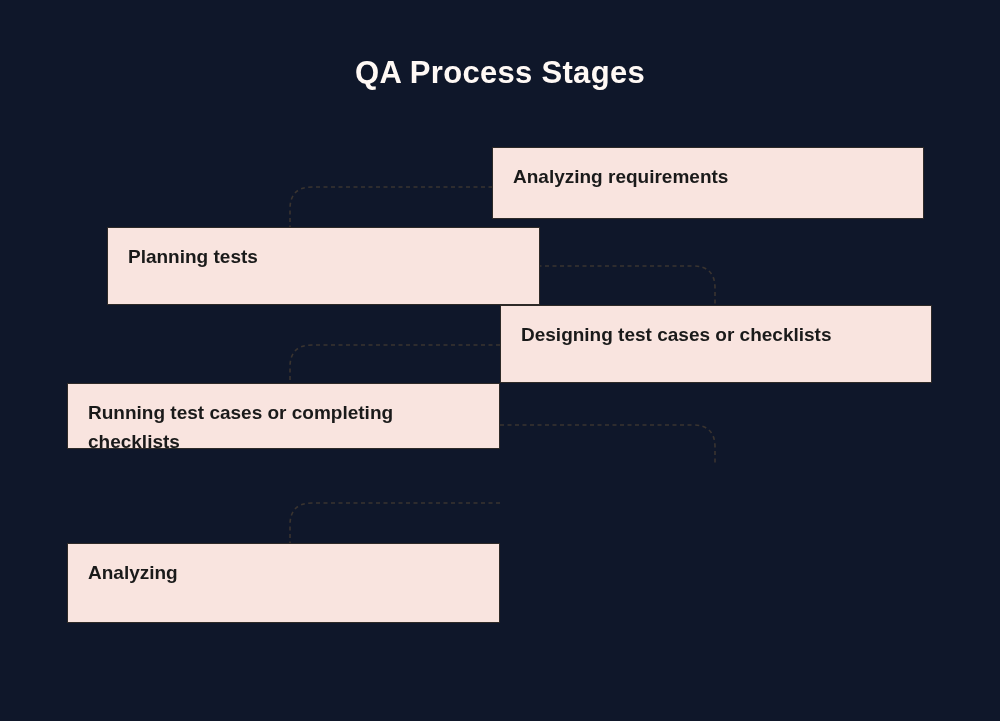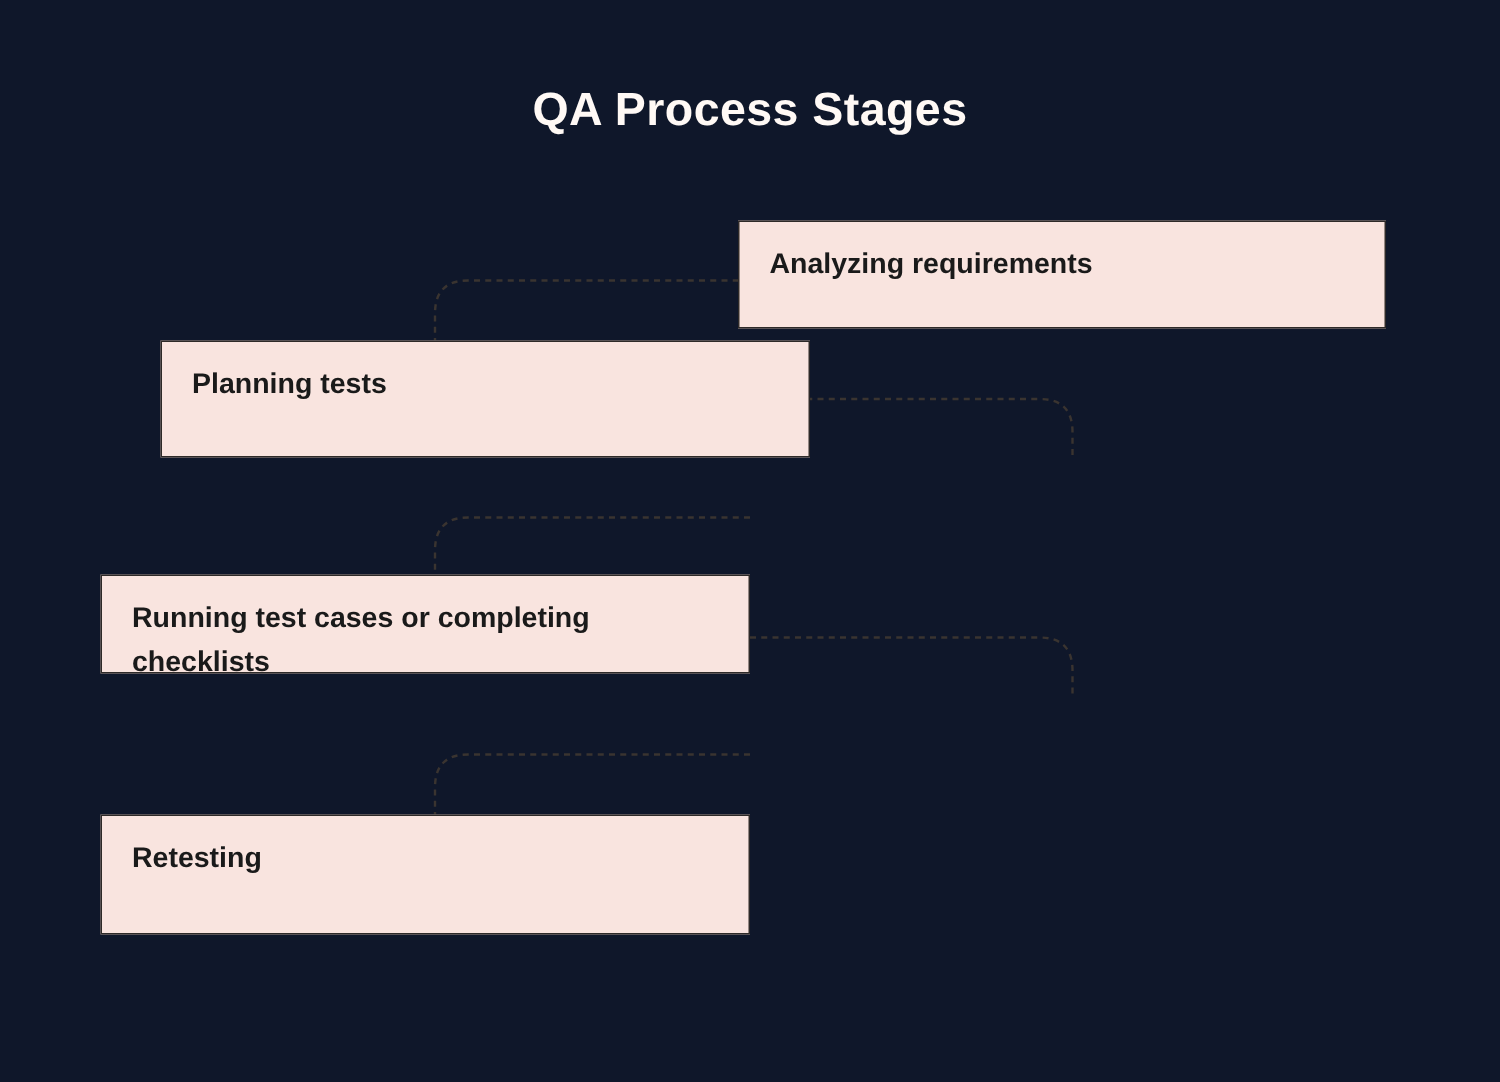--- a/index.html
+++ b/index.html
@@ -74,23 +74,26 @@
   </svg>
 
   <div class="stage-box stage-0">
     <span>Analyzing requirements</span>
   </div>
 
   <div class="stage-box stage-1">
     <span>Planning tests</span>
   </div>
 
+  <div class="stage-box stage-2">
+    <span>Designing test cases or checklists</span>
+  </div>
 
   <div class="stage-box stage-3">
     <span>Running test cases or completing checklists</span>
   </div>
 
 
   <div class="stage-box stage-5">
-    <span>Retesting</span>
+    <span>Analyzing</span>
   </div>
 
 </div>
 
 </body></html>

